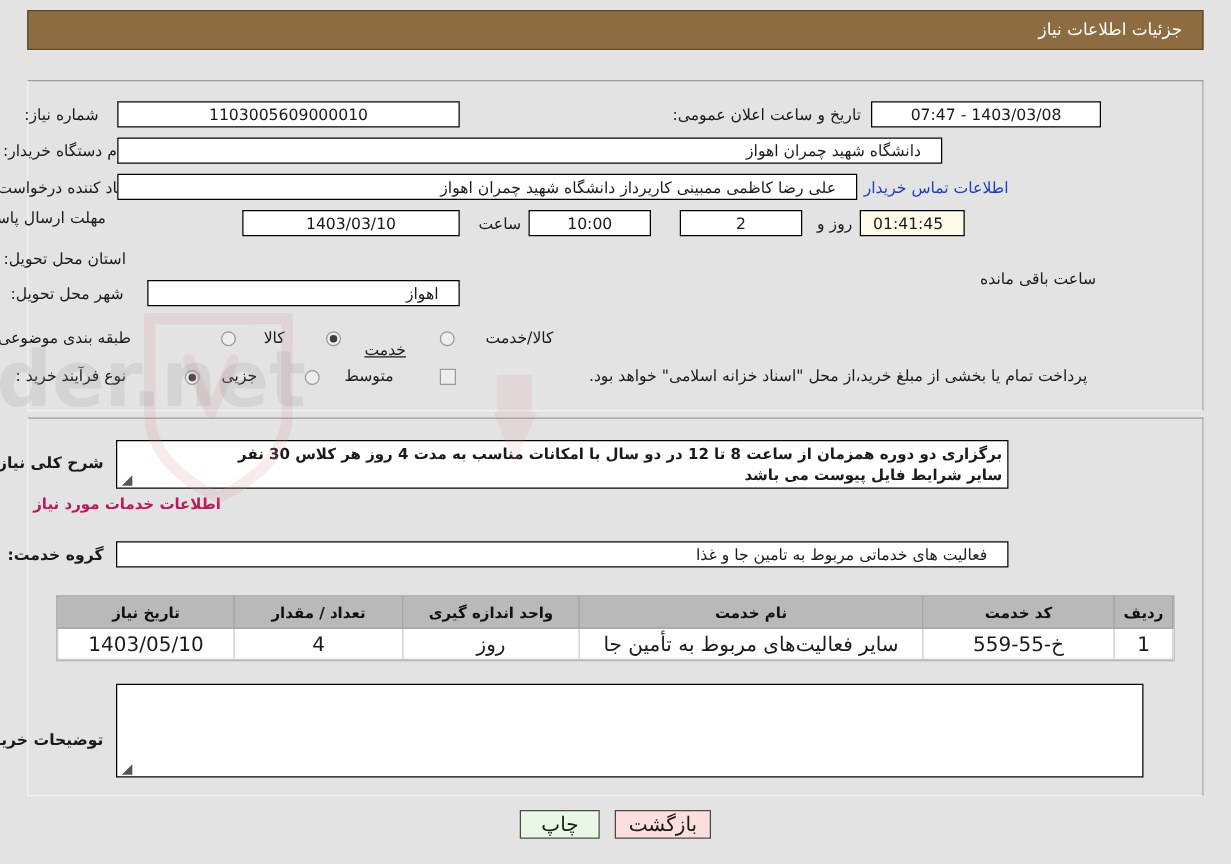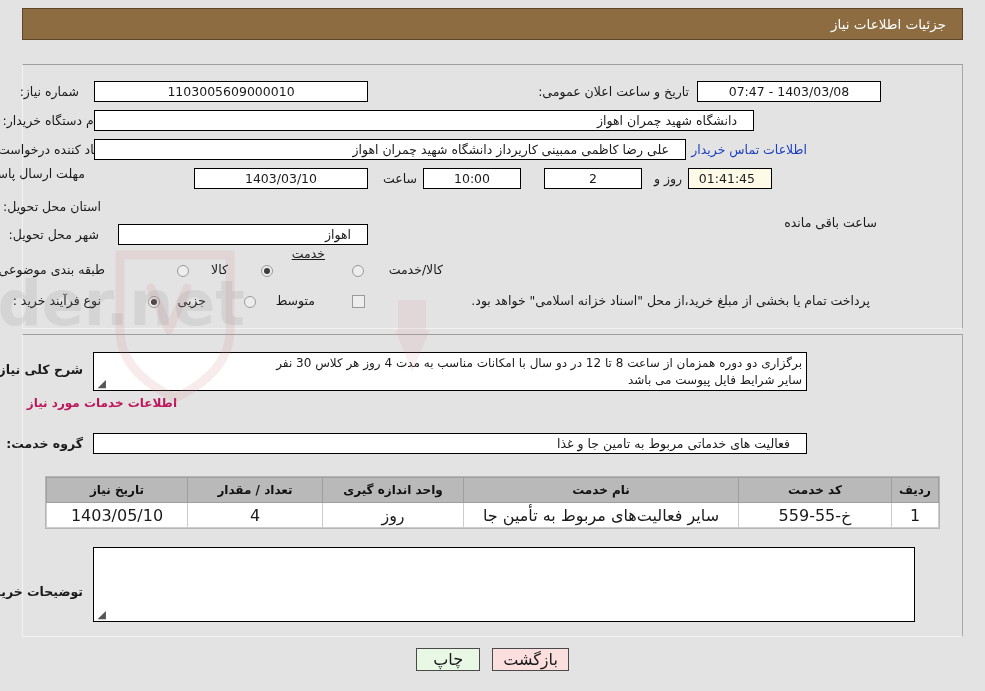--- a/index.html
+++ b/index.html
@@ -134,20 +134,21 @@
     box-sizing: border-box;
     background: #ffffff;
     border: 1px solid #000000;
     font-size: 12px;
     color: #1a1a1a;
     line-height: 17px;
     padding: 2px 4px 0 4px;
     overflow: hidden;
     z-index: 3;
     text-align: right;
+    font-weight: bold;
   }
   .ta .grip {
     position: absolute;
     left: 2px;
     bottom: 1px;
     width: 10px; height: 10px;
     color: #555;
     font-size: 11px;
     line-height: 10px;
   }
@@ -271,21 +272,21 @@
 
   <span class="lbl" style="right:884px; top:199px;">استان محل تحویل:</span>
 
   <span class="lbl" style="right:886px; top:227px;">شهر محل تحویل:</span>
   <div class="fld right" style="right:617px; top:224px; width:250px;">اهواز</div>
 
   <span class="lbl" style="right:880px; top:262px;">طبقه بندی موضوعی:</span>
   <span class="radio" style="right:796px; top:265px;"></span>
   <span class="lbl" style="right:757px; top:262px;">کالا</span>
   <span class="radio on" style="right:712px; top:265px;"></span>
-  <span class="lbl" style="right:660px; top:246px;text-decoration:underline;">خدمت</span>
+  <span class="lbl" style="right:660px; top:272px;text-decoration:underline;">خدمت</span>
   <span class="radio" style="right:621px; top:265px;"></span>
   <span class="lbl" style="right:542px; top:262px;">کالا/خدمت</span>
 
   <span class="lbl" style="right:884px; top:293px;">نوع فرآیند خرید :</span>
   <span class="radio on" style="right:825px; top:296px;"></span>
   <span class="lbl" style="right:779px; top:293px;">جزیی</span>
   <span class="radio" style="right:729px; top:296px;"></span>
   <span class="lbl" style="right:670px; top:293px;">متوسط</span>
   <span class="checkbox" style="right:620px; top:295px;"></span>
   <span class="lbl" style="right:115px; top:293px;">پرداخت تمام یا بخشی از مبلغ خرید،از محل "اسناد خزانه اسلامی" خواهد بود.</span>

